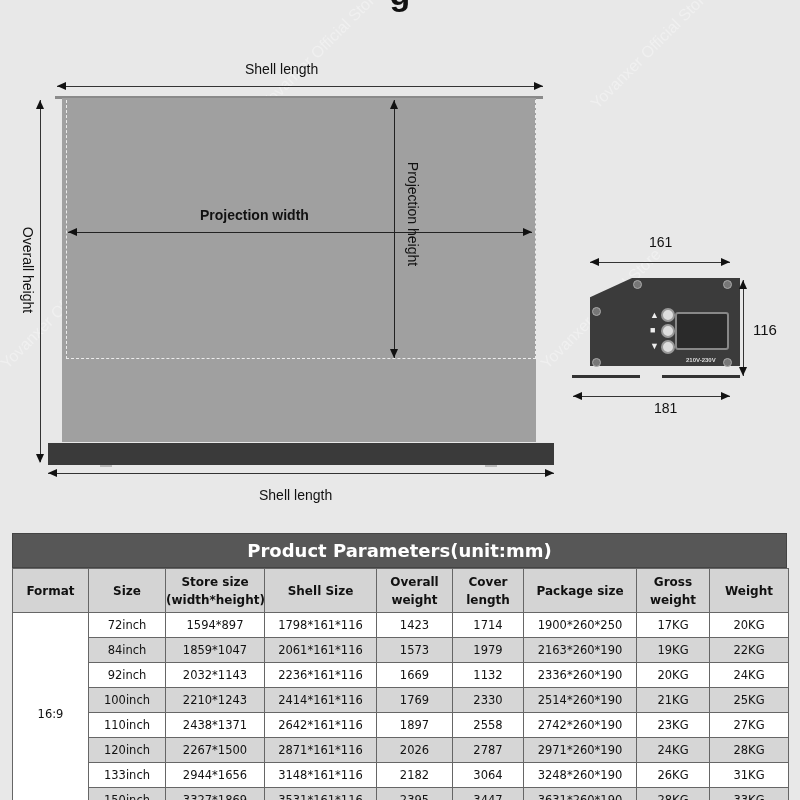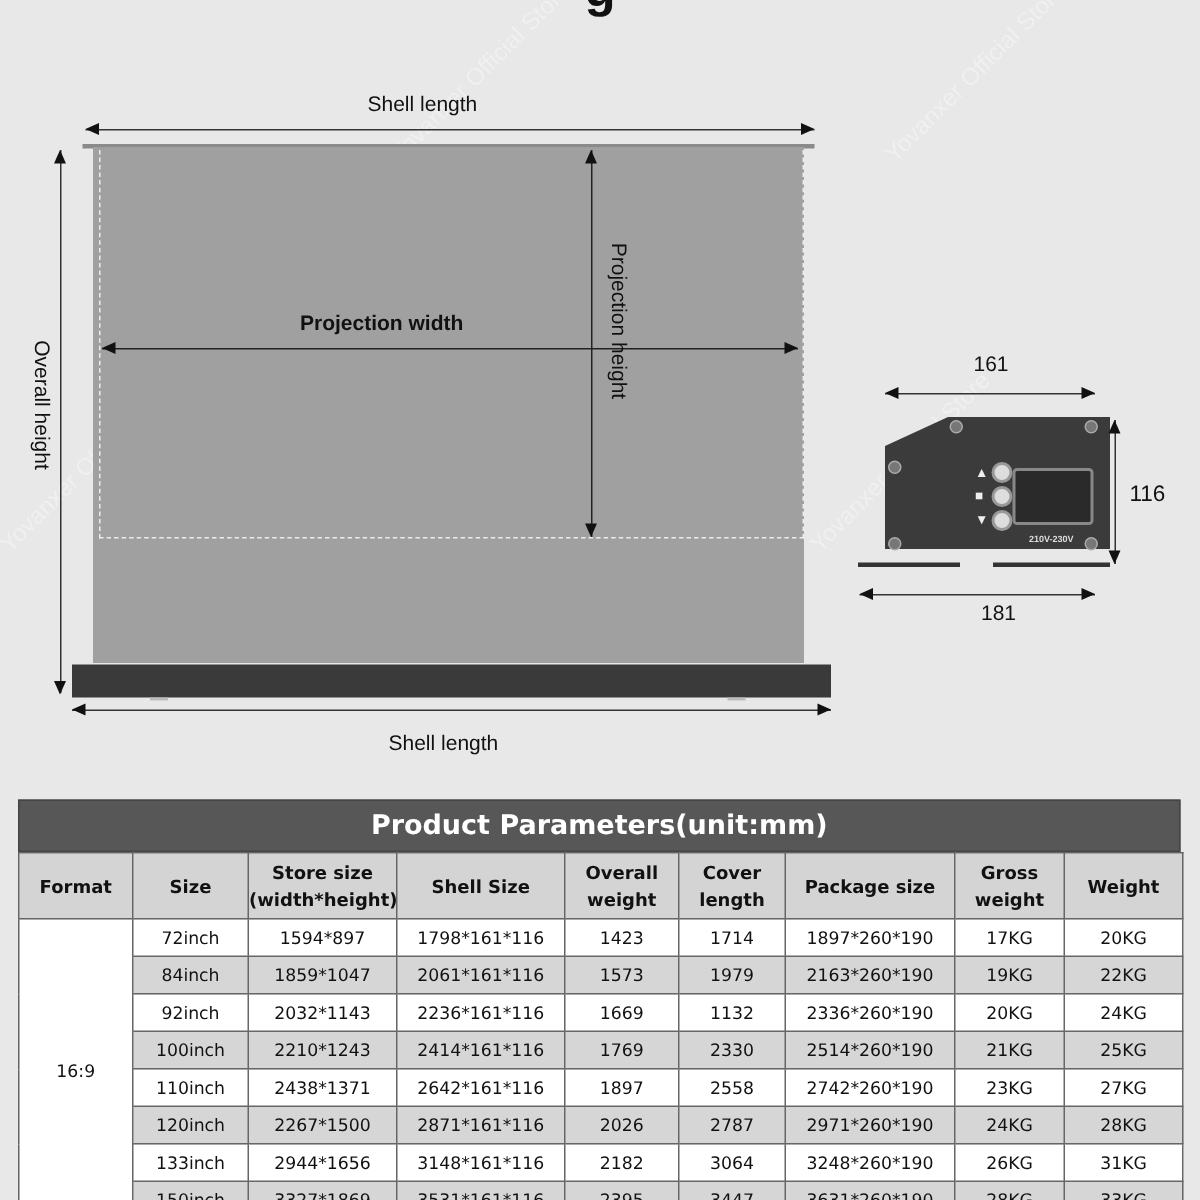--- a/index.html
+++ b/index.html
@@ -148,21 +148,21 @@
       </tr>
     </thead>
     <tbody id="tbody">
       <tr class="odd">
         <td class="fmt" rowspan="9" style="vertical-align:top;padding-top:94px;">16:9</td>
         <td>72inch</td>
         <td>1594*897</td>
         <td>1798*161*116</td>
         <td>1423</td>
         <td>1714</td>
-        <td>1897*260*190</td>
+        <td>1900*260*250</td>
         <td>17KG</td>
         <td>20KG</td>
       </tr>
       <tr class="even">
         <td>84inch</td>
         <td>1859*1047</td>
         <td>2061*161*116</td>
         <td>1573</td>
         <td>1979</td>
         <td>2163*260*190</td>

